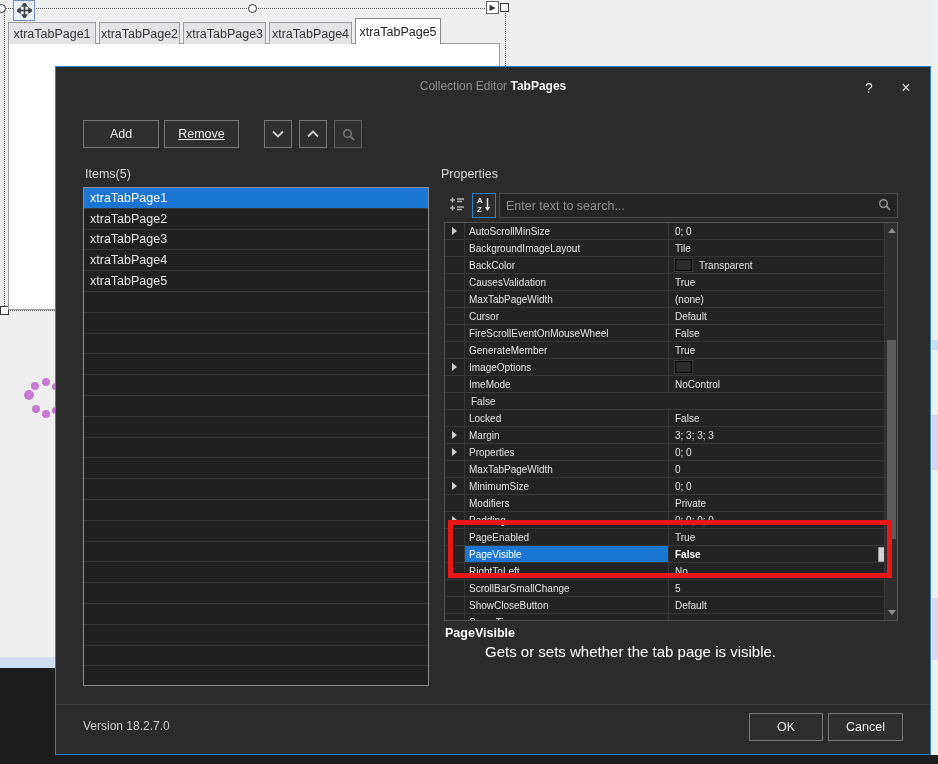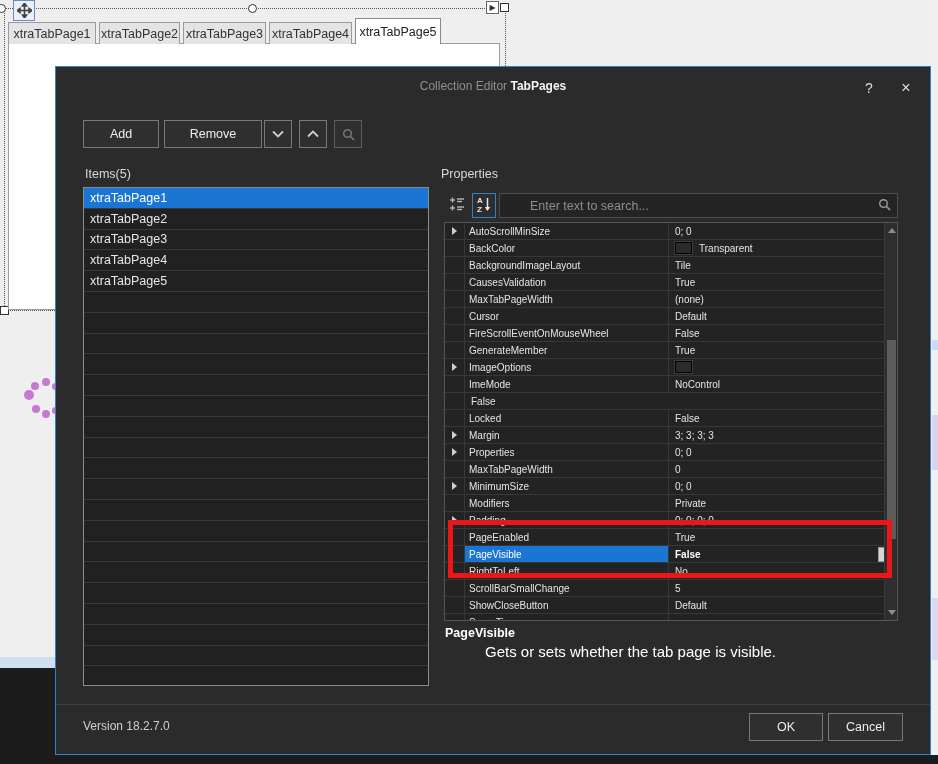--- a/index.html
+++ b/index.html
@@ -31,21 +31,21 @@
   .section-label { font-size:12.5px; color:#d8d8d8; }
 
   
   .items-list { left:27px; top:120px; width:346px; height:499px; background:#212121; border:1px solid #8a8a8a; overflow:hidden; }
   .item-row { height:20.8px; border-bottom:1px solid #383838; font-size:12.5px; color:#e6e6e6; display:flex; align-items:center; padding-left:6px; }
   .item-row.selected { background:#1a76d2; color:#fff; }
 
   
   .tool-sq { width:24px; height:25px; display:flex; align-items:center; justify-content:center; background:#2b2b2b; }
   .tool-sq.checked { border:1px solid #2f82c8; background:#2d2d2d; }
-  .search-box { left:443px; top:126px; width:399px; height:25px; background:#242424; border:1px solid #4c4c4c; display:flex; align-items:center;padding-left:24px; }
+  .search-box { left:443px; top:126px; width:399px; height:25px; background:#242424; border:1px solid #4c4c4c; display:flex; align-items:center; }
   .search-box input { flex:1; background:transparent; border:none; outline:none; color:#d0d0d0; font-size:12.5px; padding:0 6px; font-family:"Liberation Sans",sans-serif; }
   .search-box input::placeholder { color:#8f8f8f; }
 
   
   .pgrid { left:388px; top:155px; width:454px; height:399px; background:#232323; border:1px solid #555; overflow:hidden; }
   .pg-row { height:17px; display:flex; border-bottom:1px solid #373737; font-size:10px; color:#e4e4e4; }
   .pg-gutter { width:20px; border-right:1px solid #373737; display:flex; align-items:center; justify-content:center; flex:none; }
   .pg-name { width:204px; border-right:1px solid #373737; display:flex; align-items:center; padding-left:4px; flex:none; overflow:hidden; white-space:nowrap; }
   .pg-value { flex:1; display:flex; align-items:center; padding-left:6px; position:relative; overflow:hidden; white-space:nowrap; }
   .pg-row.selected .pg-name { background:#1a76d2; color:#fff; }
@@ -129,21 +129,21 @@
 
 <div class="abs dialog">
 
   <div class="abs dlg-title">
     <span>Collection Editor </span><b>TabPages</b>
   </div>
   <div class="abs titlebar-btn" style="right:50px;">?</div>
   <div class="abs titlebar-btn" style="right:13px; font-size:16px;">×</div>
 
   <button class="abs btn" style="left:27px; top:53px; width:76px; height:28px;">Add</button>
-  <button class="abs btn" style="left:108px; top:53px; width:98px; height:28px;">Remove</button>
+  <button class="abs btn" style="left:108px; top:53px; width:75px; height:28px;text-decoration:underline;">Remove</button>
   <button class="abs btn icon-btn" style="left:208px; top:53px;">
     <span>
         <svg width="12" height="8" viewBox="0 0 12 8">
           <polyline points="1,1.5 6,6.5 11,1.5" fill="none" stroke="#cfcfcf" stroke-width="1.8"></polyline>
         </svg>
       </span>
   </button>
   <button class="abs btn icon-btn" style="left:243px; top:53px;">
     <span>
         <svg width="12" height="8" viewBox="0 0 12 8">
@@ -225,31 +225,31 @@
         <div class="pg-gutter">
           <div class="expander"></div>
         </div>
         <div class="pg-name">AutoScrollMinSize</div>
         <div class="pg-value">
           <span>0; 0</span>
         </div>
       </div>
       <div class="pg-row">
         <div class="pg-gutter"></div>
+        <div class="pg-name">BackgroundImageLayout</div>
+        <div class="pg-value">
+          <span>Tile</span>
+        </div>
+      </div>
+      <div class="pg-row">
+        <div class="pg-gutter"></div>
         <div class="pg-name">BackColor</div>
         <div class="pg-value">
           <span class="swatch"></span>
           <span>Transparent</span>
-        </div>
-      </div>
-      <div class="pg-row">
-        <div class="pg-gutter"></div>
-        <div class="pg-name">BackgroundImageLayout</div>
-        <div class="pg-value">
-          <span>Tile</span>
         </div>
       </div>
       <div class="pg-row">
         <div class="pg-gutter"></div>
         <div class="pg-name">CausesValidation</div>
         <div class="pg-value">
           <span>True</span>
         </div>
       </div>
       <div class="pg-row">

